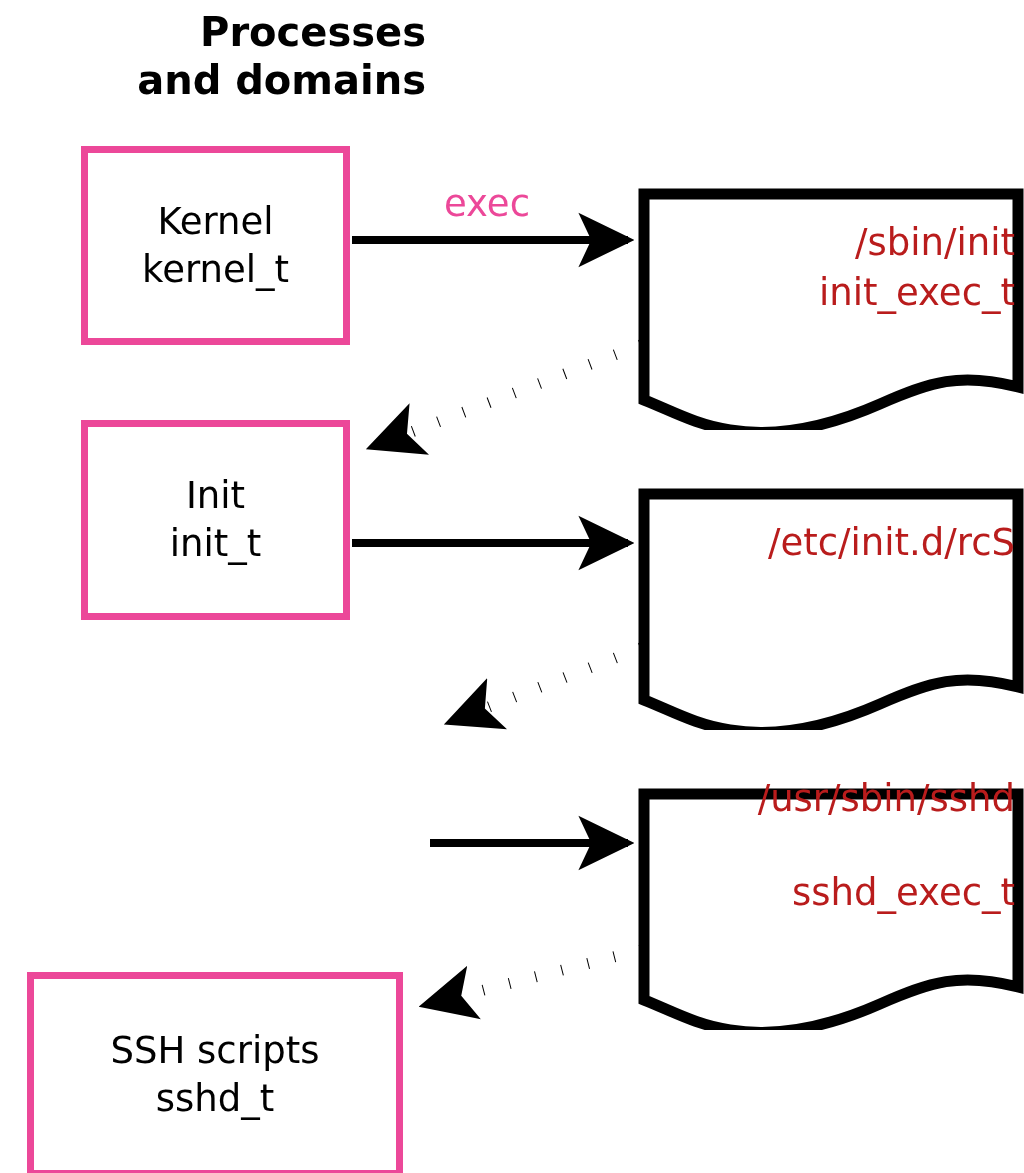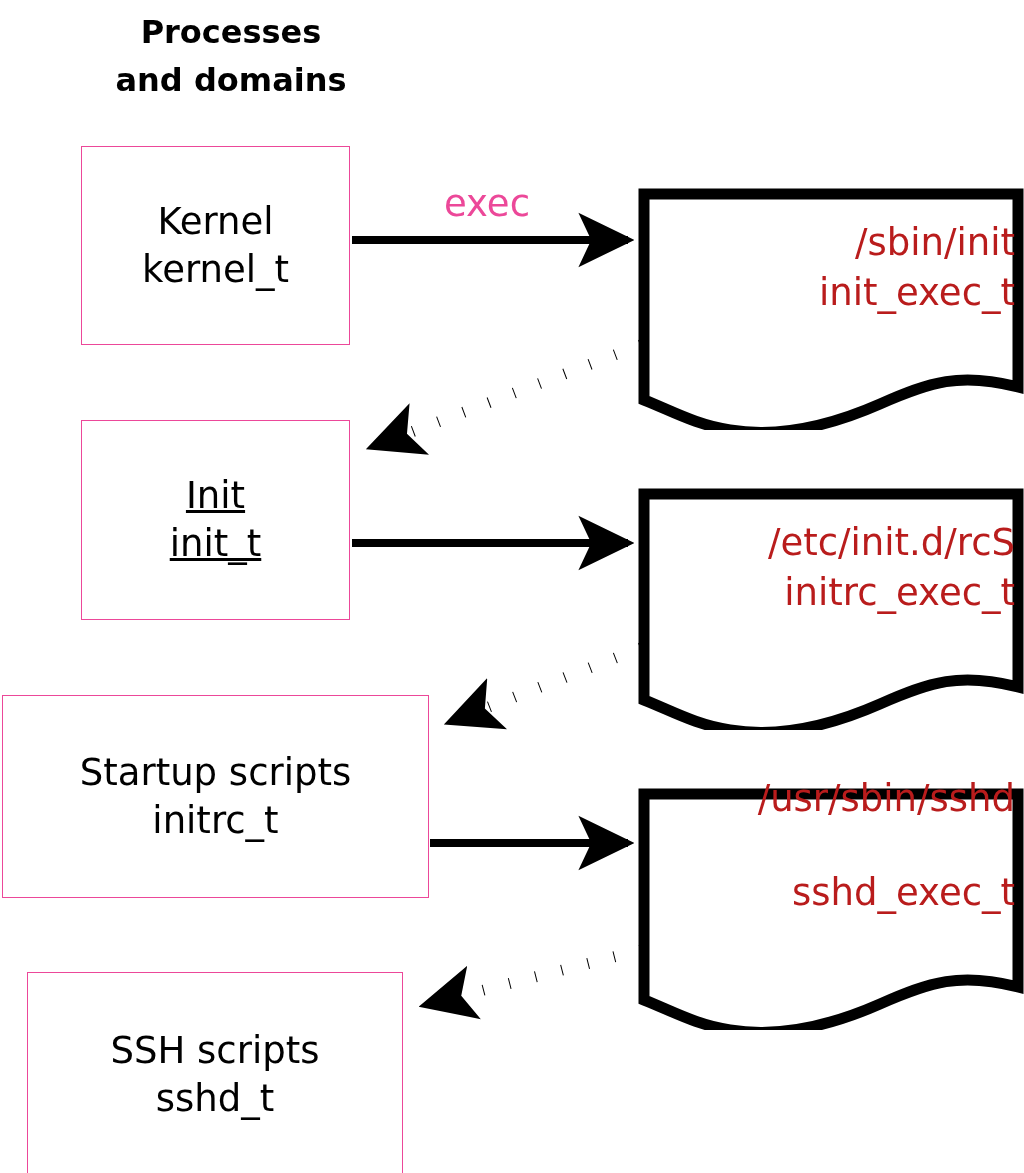--- a/index.html
+++ b/index.html
@@ -13,40 +13,40 @@
     width: 1024px;
     height: 1173px;
     background: #ffffff;
     font-family: "DejaVu Sans", sans-serif;
     overflow: hidden;
   }
   .column-heading {
     position: absolute;
     font-family: "DejaVu Sans", sans-serif;
     font-weight: bold;
-    font-size: 32px;
+    font-size: 40px;
     line-height: 48px;
     color: #000000;
-    text-align: center;
+    text-align: right;
     white-space: pre-line;
   }
   #heading-processes {
     left: 36px;
     top: 8px;
     width: 390px;
   }
   #heading-objects {
     left: 630px;
     top: 8px;
     width: 394px;
   }
   .proc-box {
     position: absolute;
     box-sizing: border-box;
-    border: 1px solid #ec4899;
+    border: 7px solid #ec4899;
     background: #ffffff;
     display: flex;
     flex-direction: column;
     align-items: center;
     justify-content: center;
   }
   .proc-line {
     font-size: 37px;
     line-height: 48px;
     color: #000000;
@@ -111,48 +111,43 @@
     <line x1="641" y1="950" x2="425" y2="1005" stroke="#000000" stroke-width="11" stroke-linecap="butt" stroke-dasharray="1 26" marker-end="url(#arrowDotted)"></line>
   </svg>
 
   <div class="edge-label" style="left:444px; top:183px;">exec</div>
 
   <div class="proc-box" style="left:81px; top:146px; width:269px; height:199px;">
     <div class="proc-line">Kernel</div>
     <div class="proc-line">kernel_t</div>
   </div>
 
-  <div class="proc-box" style="left:81px; top:420px; width:269px; height:200px;text-decoration:underline;">
+  <div class="proc-box" style="left:81px; top:420px; width:269px; height:200px;">
     <div class="proc-line">Init</div>
     <div class="proc-line">init_t</div>
   </div>
 
-  <div class="proc-box" style="left:2px; top:695px; width:427px; height:203px;">
-    <div class="proc-line">Startup scripts</div>
-    <div class="proc-line">initrc_t</div>
-  </div>
 
   <div class="proc-box" style="left:27px; top:972px; width:376px; height:205px;">
     <div class="proc-line">SSH scripts</div>
     <div class="proc-line">sshd_t</div>
   </div>
 
   <svg class="doc-shape" style="left:630px; top:182px; width:394px; height:248px;" viewBox="0 0 394 248">
     <path d="M14,12 L388,12 L388,205 C330,190 300,200 250,222
              C200,244 150,256 100,248 C66,243 40,228 14,218 Z" fill="#ffffff" stroke="#000000" stroke-width="11" stroke-linejoin="miter"></path>
   </svg>
   <div class="doc-label" style="left:640px; top:218px; width:375px;">/sbin/init</div>
   <div class="doc-label" style="left:640px; top:268px; width:375px;">init_exec_t</div>
 
   <svg class="doc-shape" style="left:630px; top:482px; width:394px; height:248px;" viewBox="0 0 394 248">
     <path d="M14,12 L388,12 L388,205 C330,190 300,200 250,222
              C200,244 150,256 100,248 C66,243 40,228 14,218 Z" fill="#ffffff" stroke="#000000" stroke-width="11" stroke-linejoin="miter"></path>
   </svg>
   <div class="doc-label" style="left:640px; top:518px; width:375px;">/etc/init.d/rcS</div>
-  <div class="doc-label" style="left:640px; top:568px; width:375px;">initrc_exec_t</div>
 
   <svg class="doc-shape" style="left:630px; top:782px; width:394px; height:248px;" viewBox="0 0 394 248">
     <path d="M14,12 L388,12 L388,205 C330,190 300,200 250,222
              C200,244 150,256 100,248 C66,243 40,228 14,218 Z" fill="#ffffff" stroke="#000000" stroke-width="11" stroke-linejoin="miter"></path>
   </svg>
   <div class="doc-label" style="left:640px; top:774px; width:375px;">/usr/sbin/sshd</div>
   <div class="doc-label" style="left:640px; top:868px; width:375px;">sshd_exec_t</div>
 
 </div>
 

